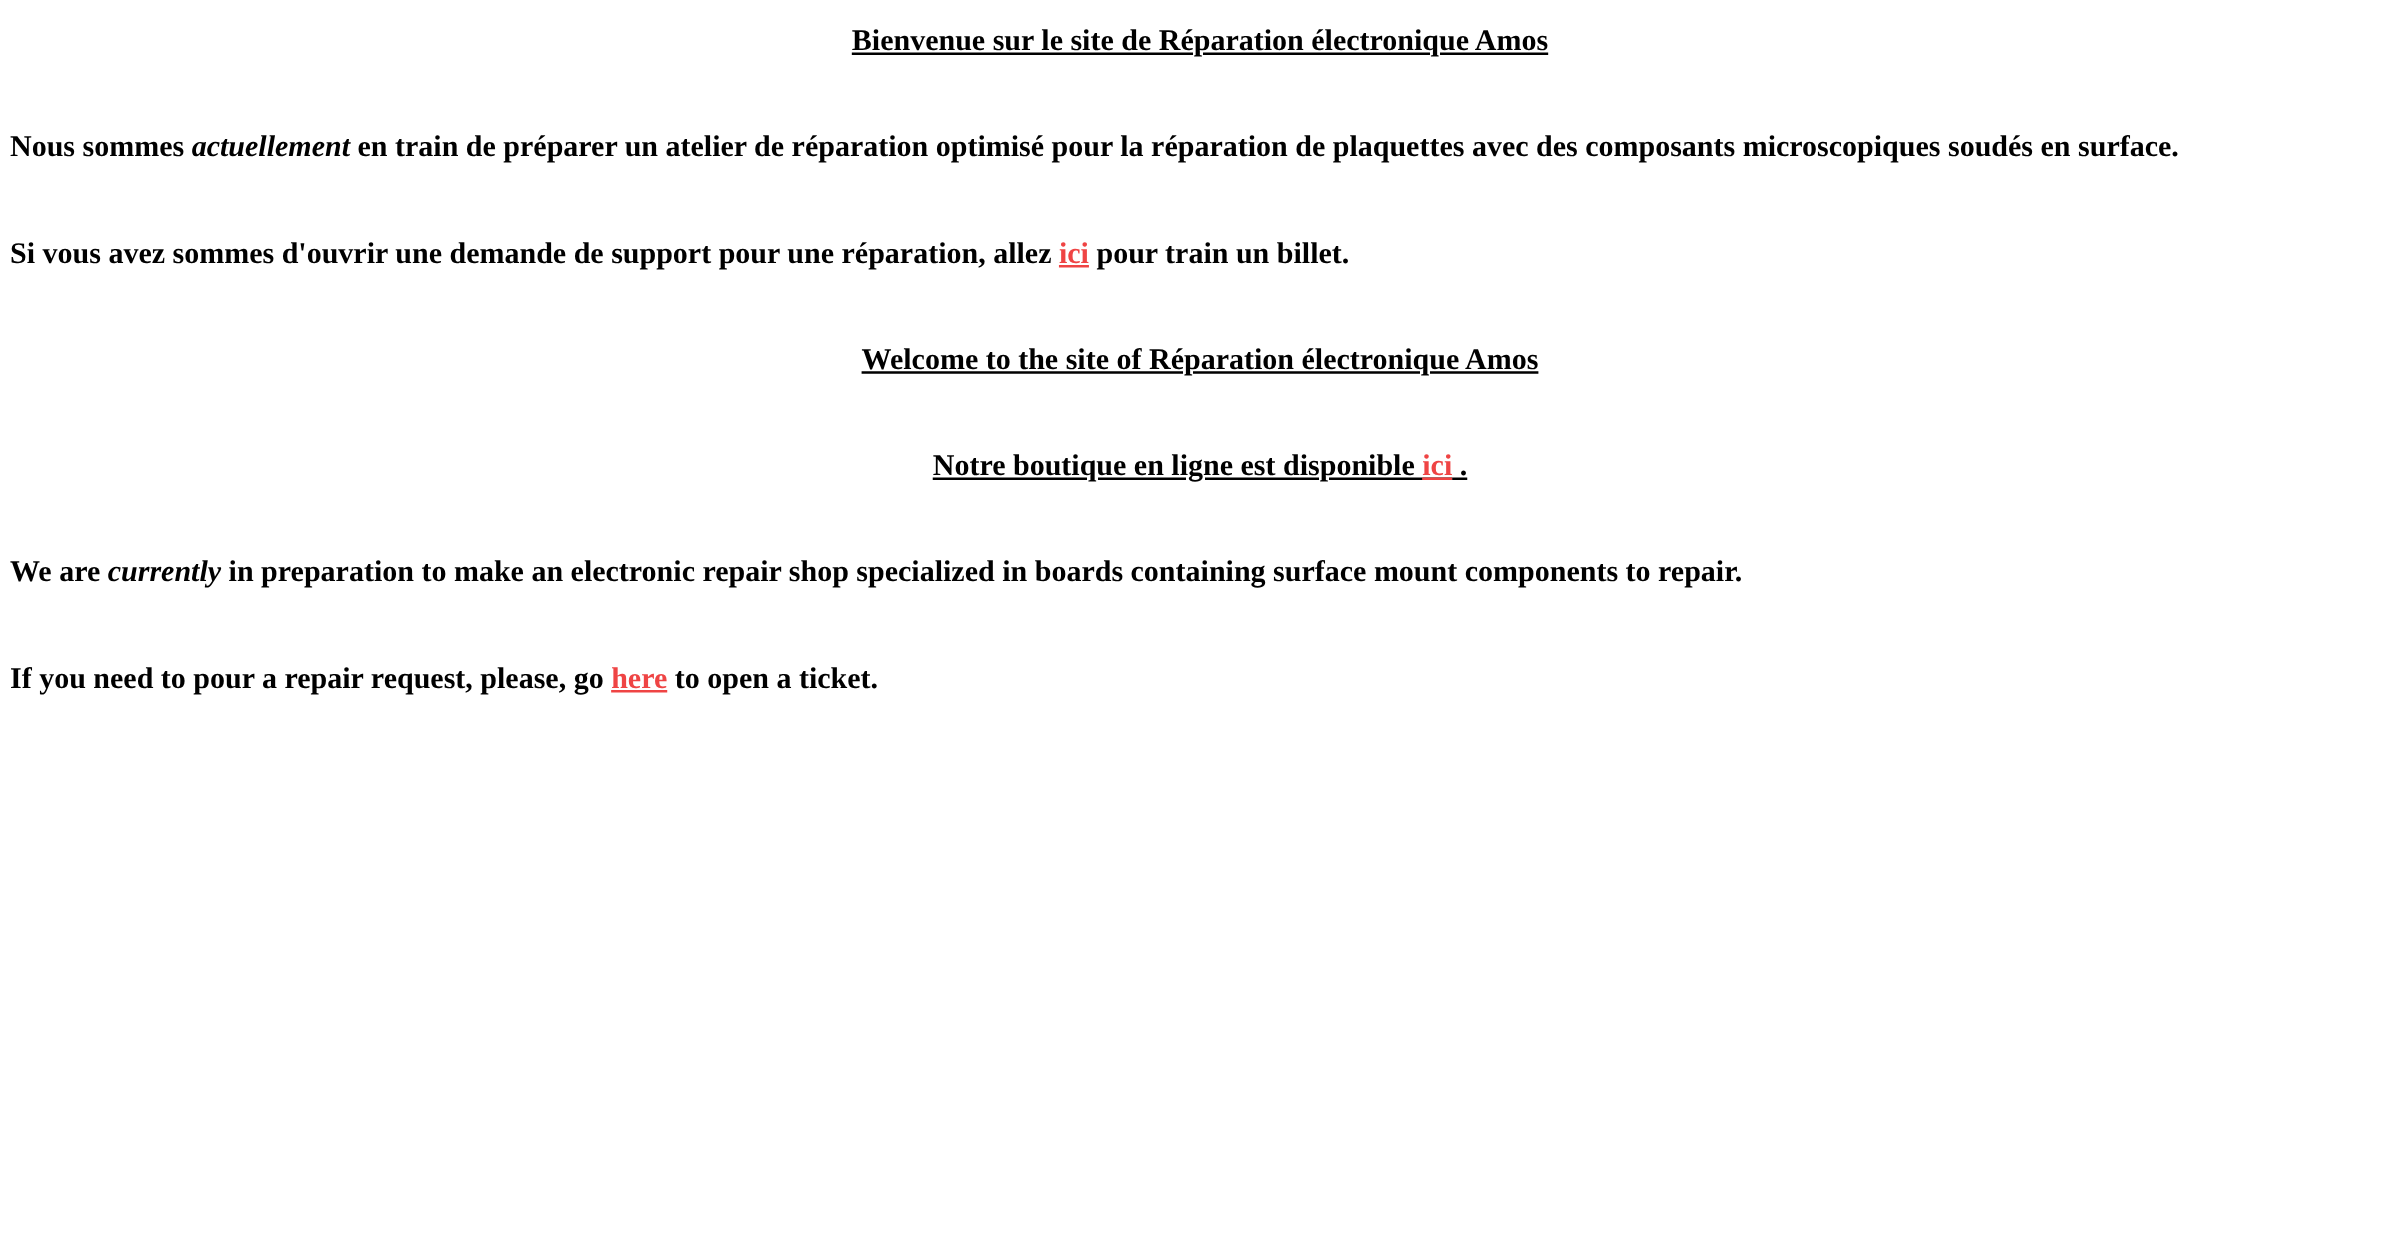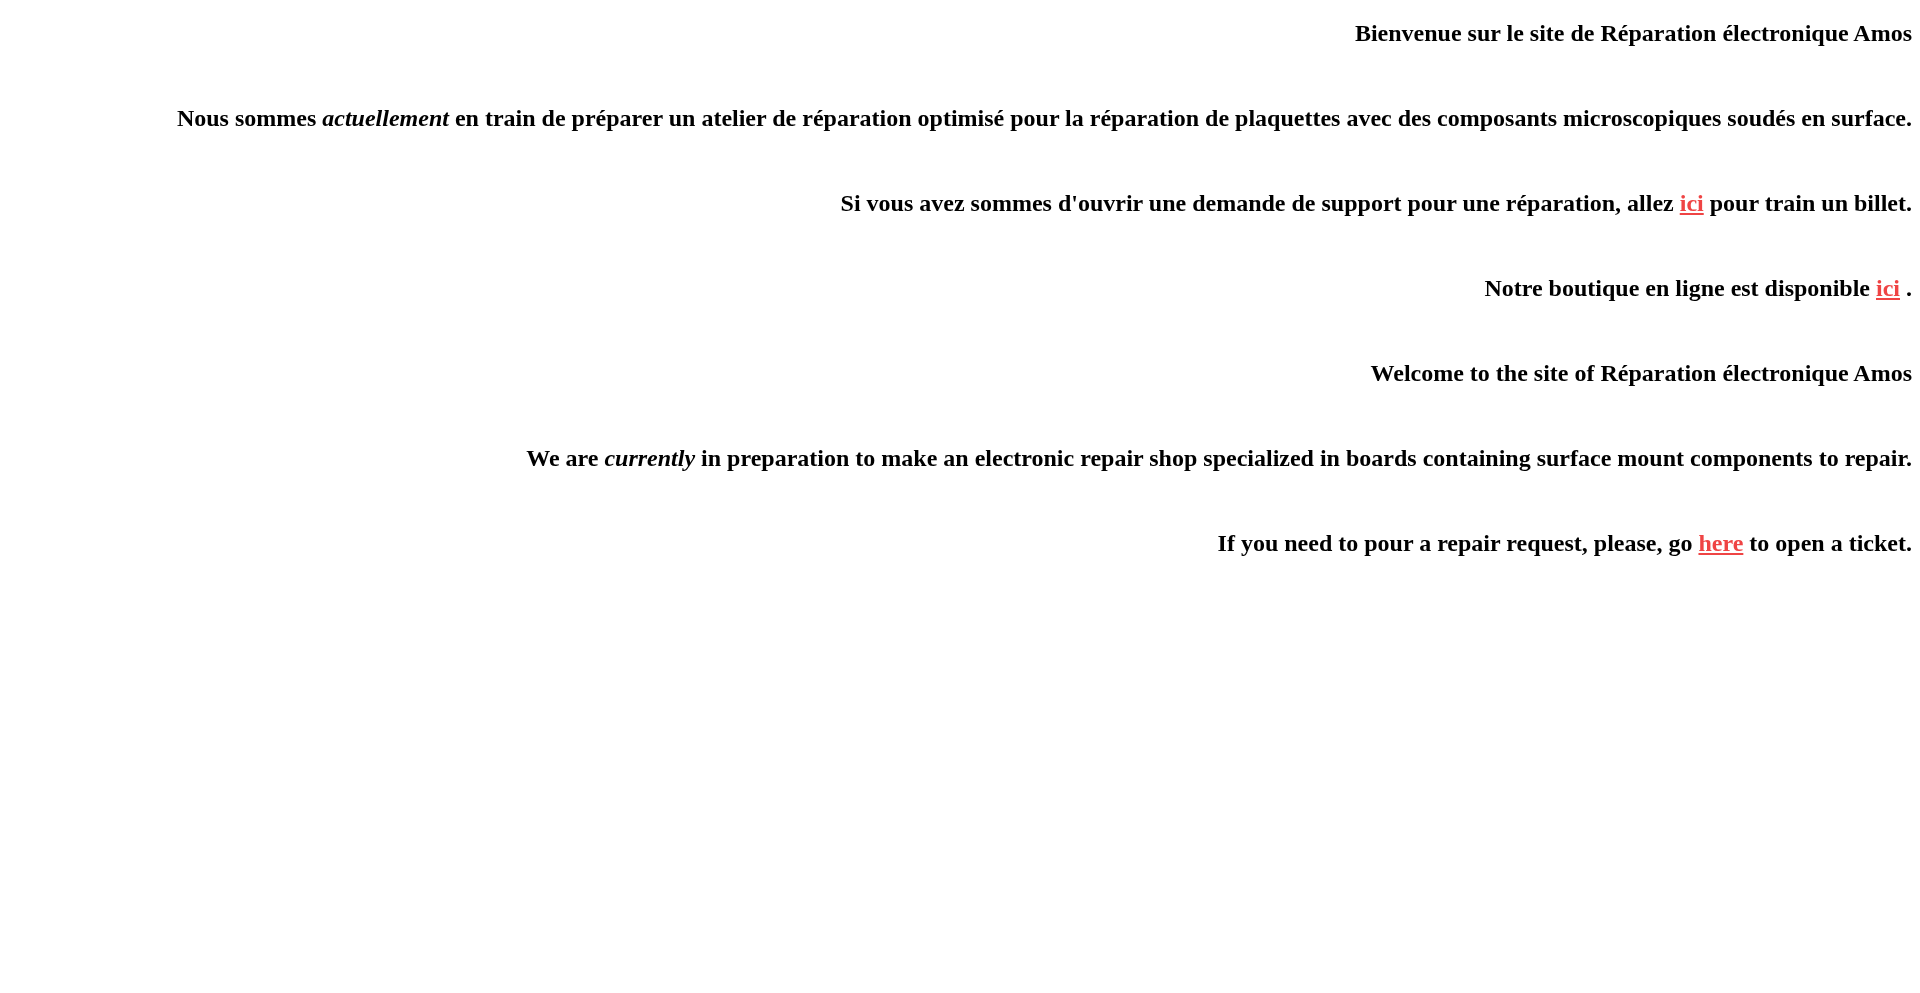--- a/index.html
+++ b/index.html
@@ -12,27 +12,28 @@
     height: 977px;
     overflow: hidden;
     font-family: "Liberation Serif", "DejaVu Serif", serif;
   }
   .line {
     font-size: 24px;
     line-height: 28px;
     font-weight: bold;
     margin: 0 0 57px 0;
     white-space: nowrap;
-    text-align: right;
+    text-align: left;
   }
   .line.first {
     margin-top: 11px;
   }
   .center {
-    text-align: right;
+    text-align: center;
+    text-decoration: underline;
   }
   .italic-word {
     font-style: italic;
     font-weight: bold;
   }
   a.inline-link {
     color: #ef4444;
     font-weight: bold;
     text-decoration: underline;
     cursor: pointer;
@@ -46,25 +47,25 @@
   <div class="line first center">Bienvenue sur le site de Réparation électronique Amos</div>
 
   <div class="line">
     <span>Nous sommes </span><span class="italic-word">actuellement</span><span> en train de préparer un atelier de réparation optimisé pour la réparation de plaquettes avec des composants microscopiques soudés en surface.</span>
   </div>
 
   <div class="line">
     <span>Si vous avez sommes d'ouvrir une demande de support pour une réparation, allez </span><a class="inline-link" href="#">ici</a><span> pour train un billet.</span>
   </div>
 
+  <div class="line center">Welcome to the site of Réparation électronique Amos</div>
+
   <div class="line center">
     <span>Notre boutique en ligne est disponible </span><a class="inline-link" href="#">ici</a><span> .</span>
   </div>
-
-  <div class="line center">Welcome to the site of Réparation électronique Amos</div>
 
   <div class="line">
     <span>We are </span><span class="italic-word">currently</span><span> in preparation to make an electronic repair shop specialized in boards containing surface mount components to repair.</span>
   </div>
 
   <div class="line">
     <span>If you need to pour a repair request, please, go </span><a class="inline-link" href="#">here</a><span> to open a ticket.</span>
   </div>
 
 

